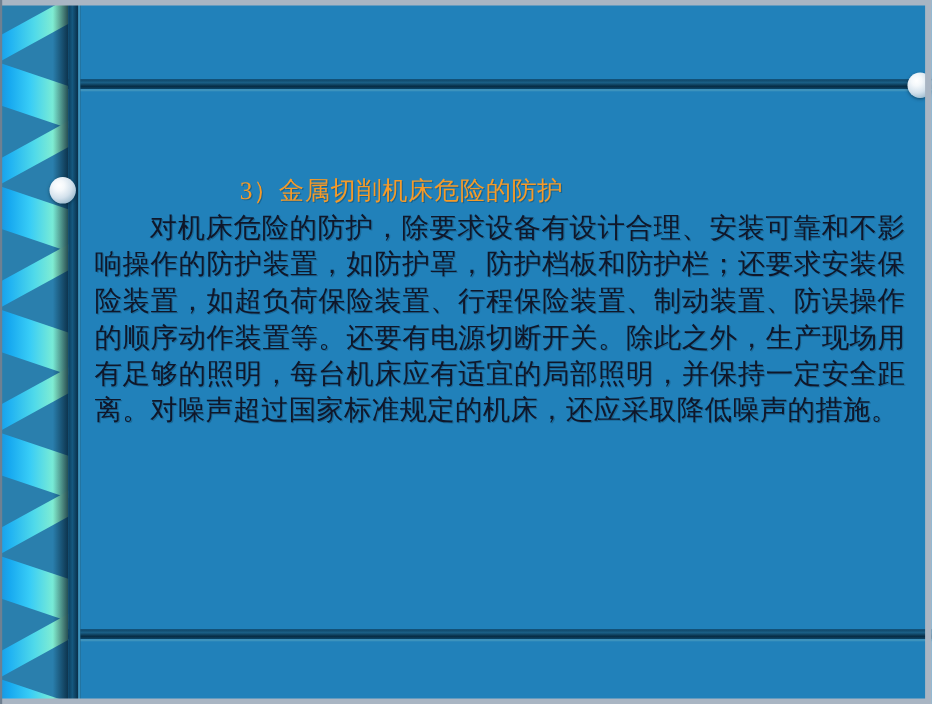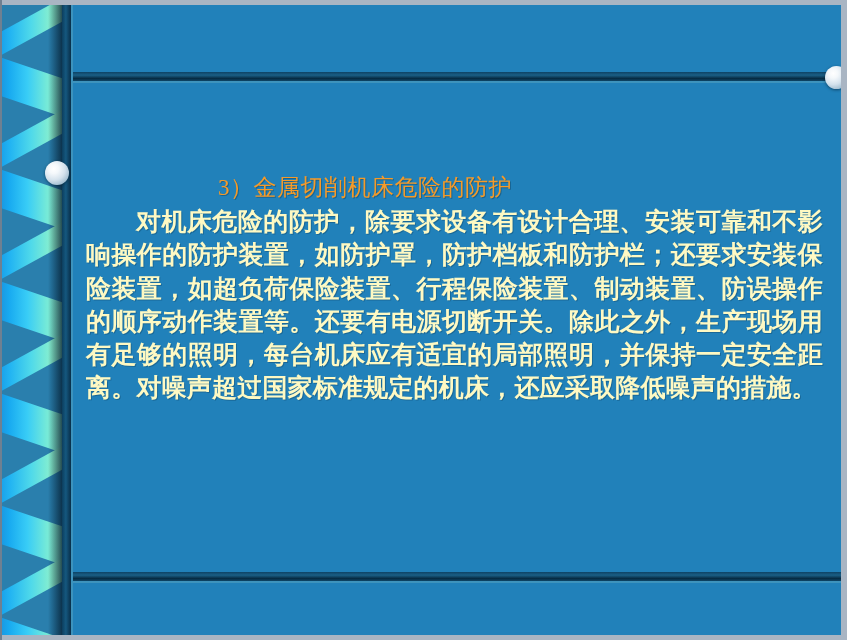--- a/index.html
+++ b/index.html
@@ -118,46 +118,45 @@
     box-shadow: 0 1px 3px rgba(3,25,40,.55);
     z-index: 30;
   }
   .sphere-left  { left: 45px;  top: 161px; width: 24px; height: 24px; }
   .sphere-right { left: 825px; top: 66px;  width: 23px; height: 23px; }
 
   
   .content {
     position: absolute;
     left: 86px;
-    top: 90px;
+    top: 76px;
     width: 745px;
     height: 470px;
     z-index: 20;
   }
   .heading {
     margin: 84px 0 0 0;
     padding: 0 0 0 132px;
     color: #f59a28;
     font-size: 23px;
     line-height: 1.18;
     letter-spacing: .5px;
     font-weight: 400;
     text-shadow: 1px 1px 0 rgba(10,45,70,.35);
   }
   .body-text {
     margin: 4px 0 0 0;
     padding: 0 8px 0 0;
-    color: #fef9c3;
+    color: #0f172a;
     font-size: 25px;
     line-height: 1.33;
     text-indent: 50px;
     letter-spacing: .2px;
     text-align: justify;
     text-shadow: 1px 1px 0 rgba(10,45,70,.30);
-    font-weight: bold;
   }
 </style>
 </head>
 <body>
 
 <div id="slide">
 
   <div class="ribbon-col">
     <div class="ribbon-unit" style="top:-56px">
       <div class="band-a"></div>

